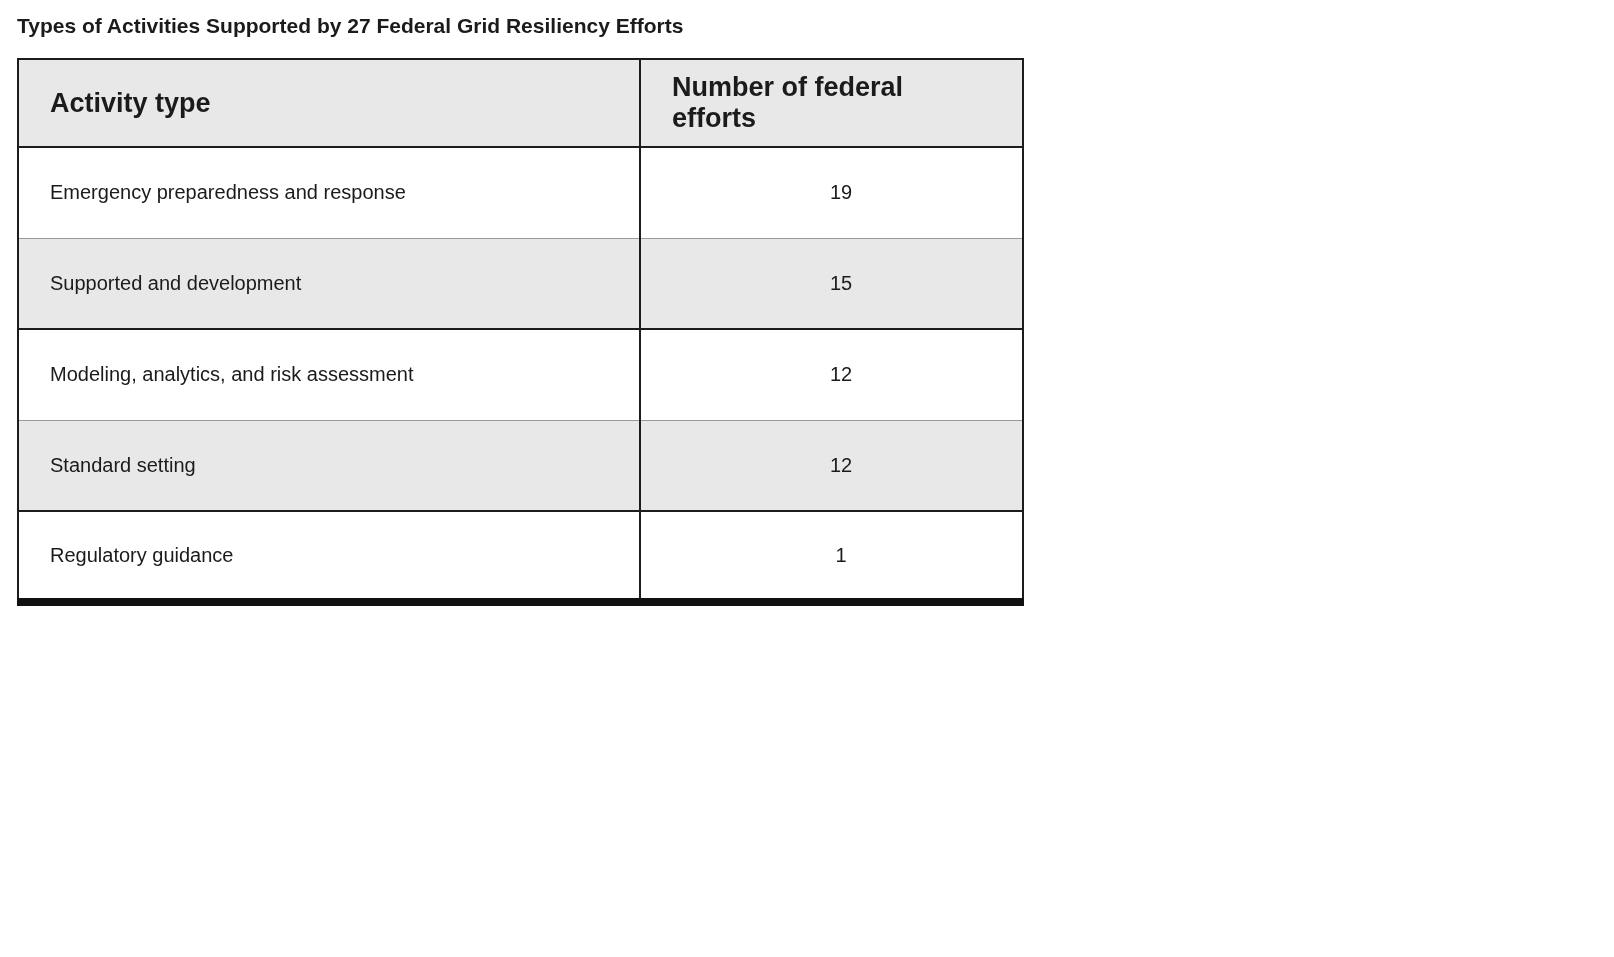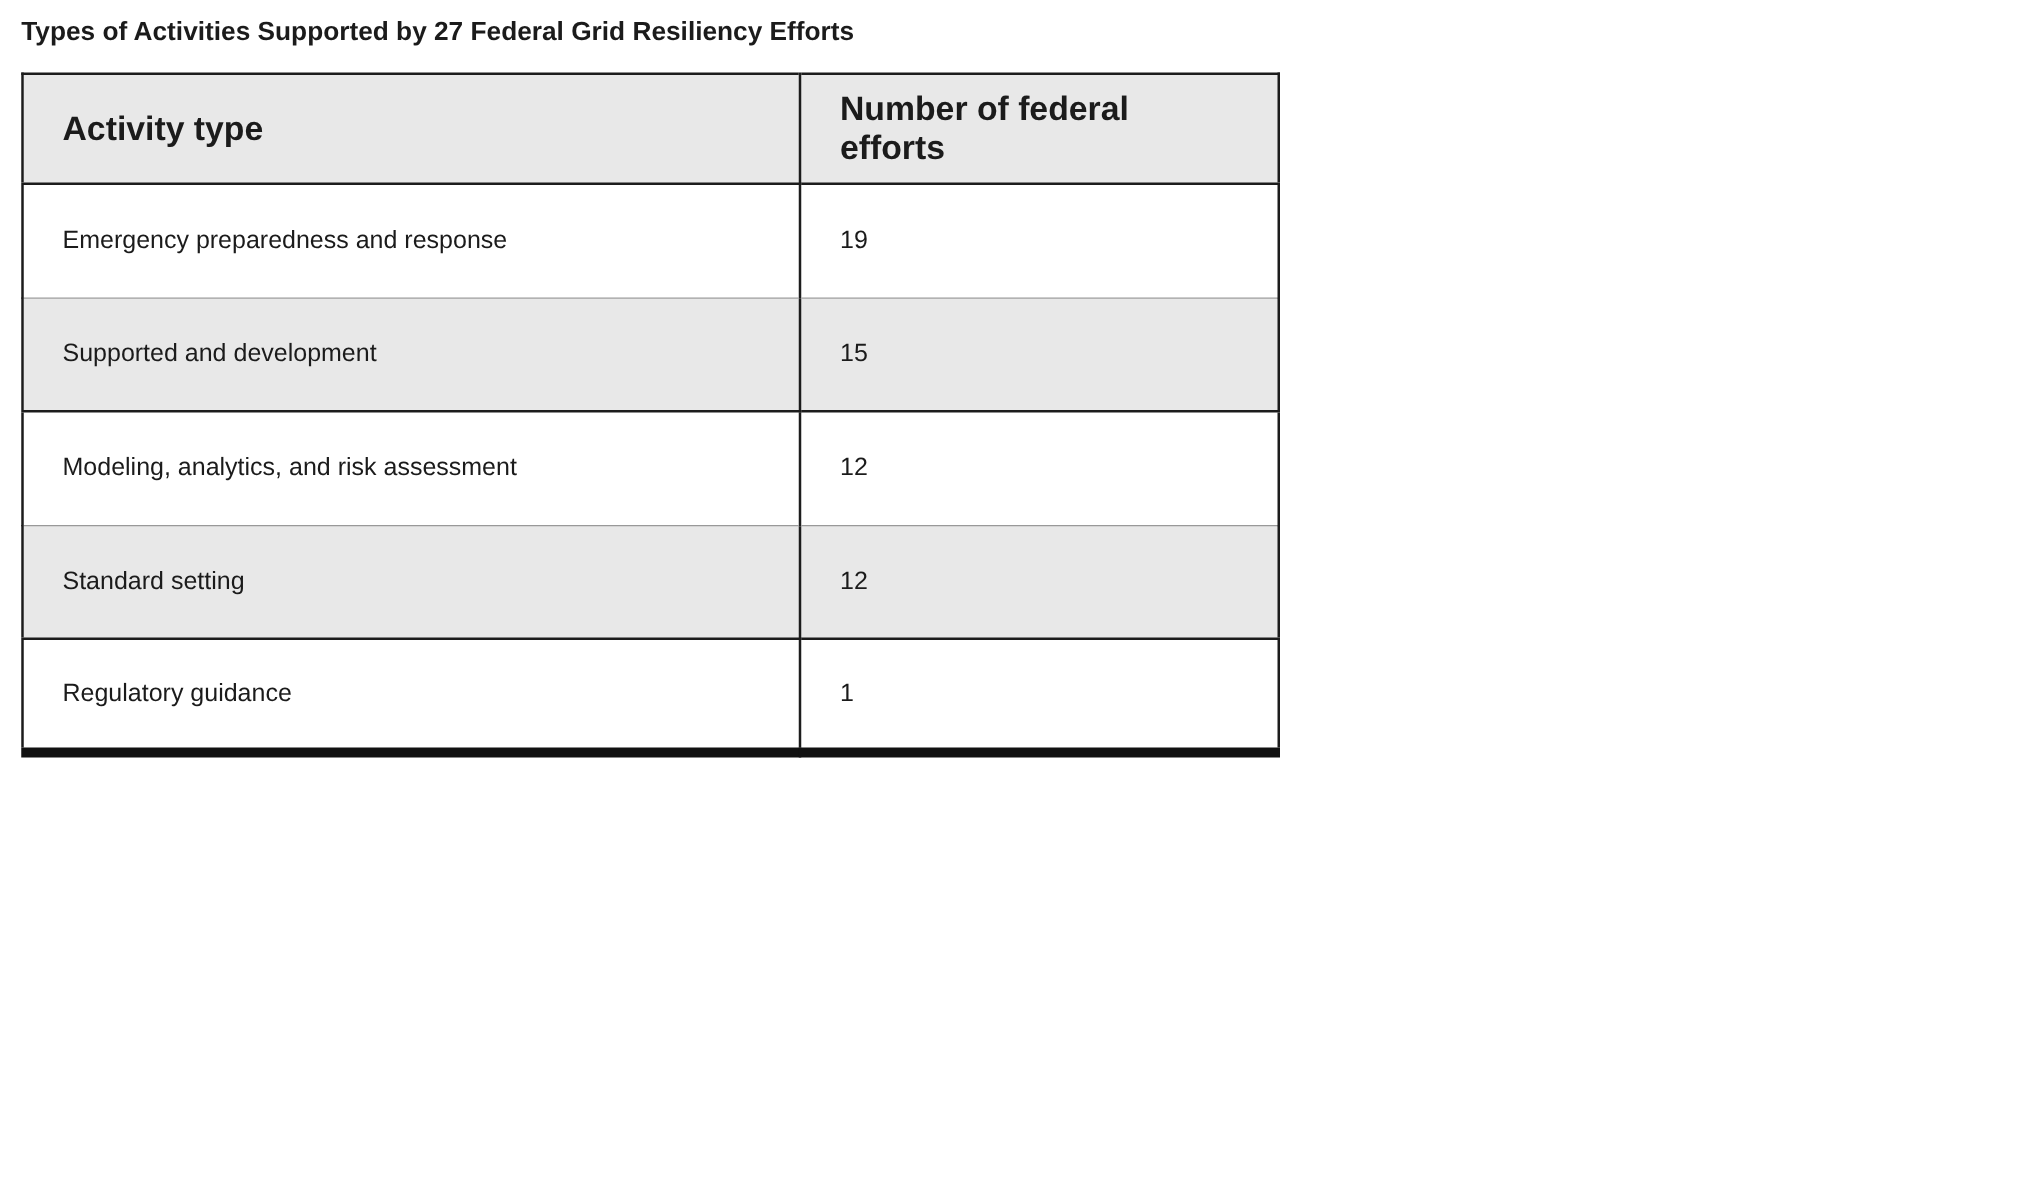--- a/index.html
+++ b/index.html
@@ -51,21 +51,21 @@
     font-size: 20px;
     font-weight: normal;
     height: 91px;
   }
   table.data-table th:first-child,
   table.data-table td:first-child {
     width: 622px;
     border-right: 2px solid #1c1c1c;
   }
   table.data-table td.cell-count {
-    text-align: left;
+    text-align: center;
     padding-right: 12px;
   }
   tbody tr:nth-child(odd) {
     background: #ffffff;
   }
   tbody tr:nth-child(even) {
     background: #e8e8e8;
   }
   tbody tr:nth-child(odd) td {
     border-bottom: 1px solid #999999;

